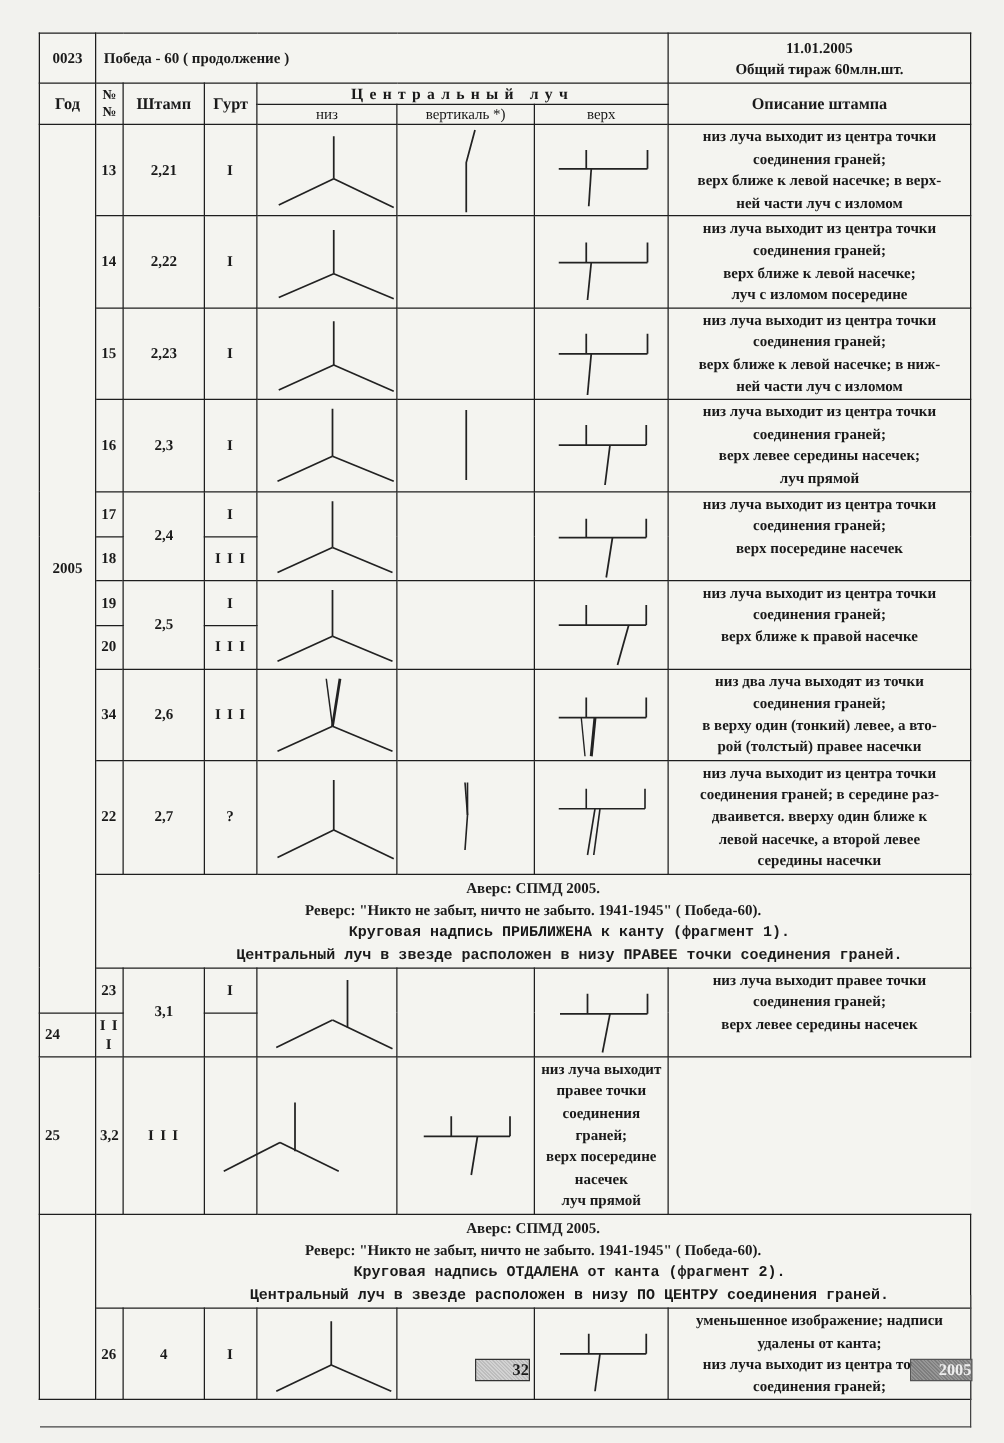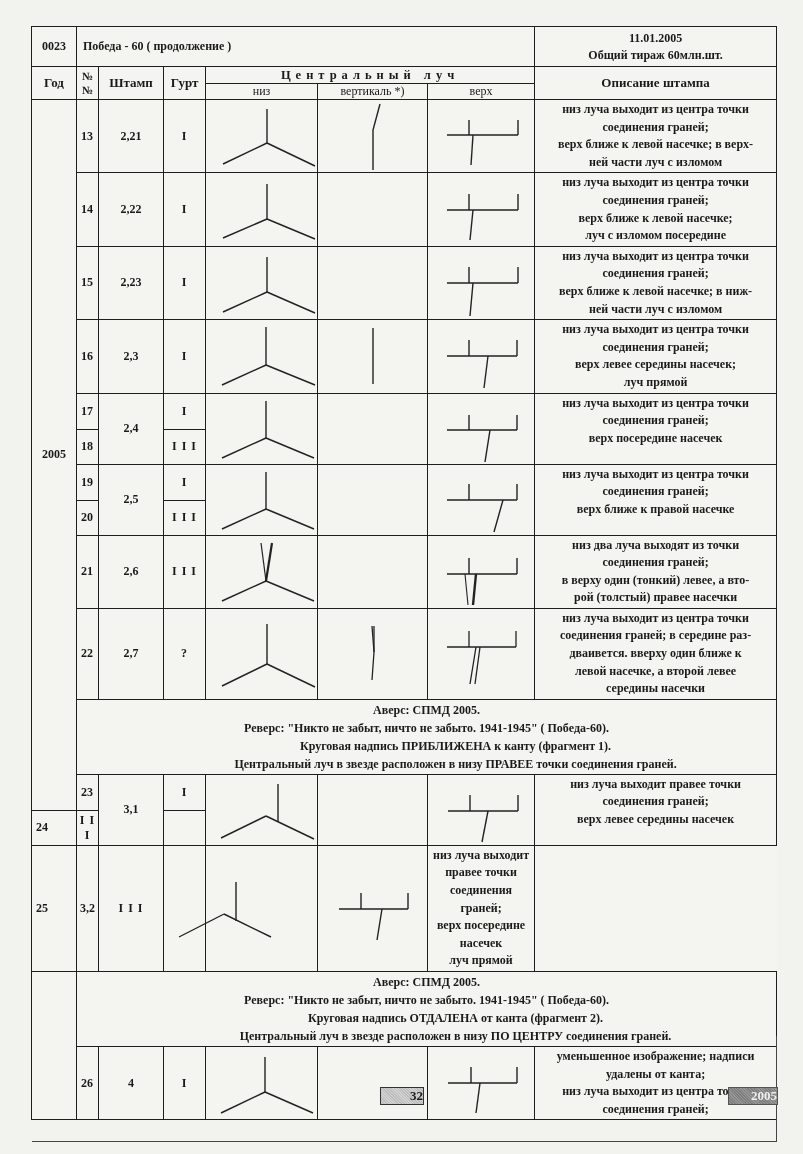--- a/index.html
+++ b/index.html
@@ -21,21 +21,21 @@
   .colhead { font-weight:normal; font-size:13px !important; }
   .colhead.bold { font-weight:bold !important; }
   .spaced { letter-spacing:5px; font-size:12.5px !important; }
   .sub { font-weight:normal !important; font-size:12px !important; height:16px; }
   .desc { text-align:left; vertical-align:top !important; font-size:12.3px; line-height:17.6px; padding:1px 2px !important; }
   .num { font-size:12.5px; text-align:left !important; padding-left:4px !important;font-family:Liberation Serif, serif; }
   .stamp { font-size:12.5px; }
   .gurt { font-size:12px; letter-spacing:1px; }
   .year { font-size:13px;margin-top:46px; }
   .note { text-align:center; font-size:12.6px; line-height:18px; padding:1px 4px !important; vertical-align:top !important; }
-  .note .ind { padding-left:58px; }
+  .note .ind { padding-left:58px;font-family:Liberation Mono, monospace; }
   svg.d { display:block; margin:0 auto; }
   .pg {
     position:absolute; top:1087px; height:16px; border:1px solid #333;
     font-weight:bold; font-size:13px; text-align:right; line-height:16px;
     background:repeating-linear-gradient(45deg,#bdbdbd 0 1px,#d2d2d2 1px 2px);
   }
   .pg.year-tag { background:repeating-linear-gradient(45deg,#7e7e7e 0 1px,#969696 1px 2px); color:#eee; border-color:#555; }
   .baseline { position:absolute; left:32px; top:1141px; width:745px; height:1px; background:#444; }
   .rightline { position:absolute; left:776px; top:1036px; width:1px; height:106px; background:#444; }
 </style>
@@ -286,21 +286,21 @@
       <div>соединения граней;</div>
       <div>верх ближе к правой насечке</div>
     </td>
   </tr>
   <tr style="height:35px">
     <td class="num">20</td>
     <td class="gurt">I I I</td>
   </tr>
 
   <tr style="height:71px">
-    <td class="num">21</td>
+    <td class="num">34</td>
     <td class="stamp">2,6</td>
     <td class="gurt">I I I</td>
     <td>
           <svg class="d" width="112" height="68">
             <g stroke="#222" fill="none">
               <line x1="60" y1="43" x2="55" y2="5" stroke-width="1.2"></line>
               <line x1="60" y1="43" x2="66" y2="5" stroke-width="2.2"></line>
               <line x1="60" y1="43" x2="16" y2="63" stroke-width="1.4"></line>
               <line x1="60" y1="43" x2="108" y2="63" stroke-width="1.4"></line>
             </g>

